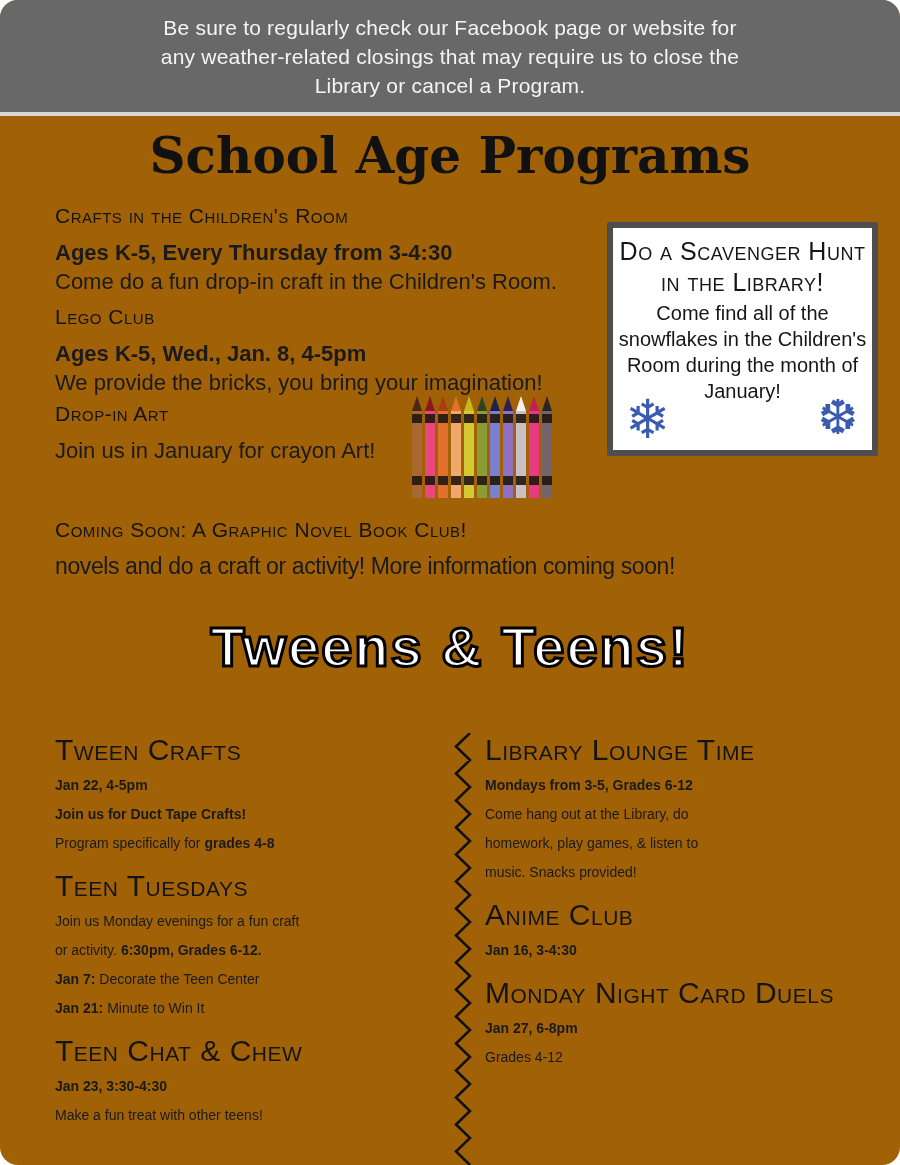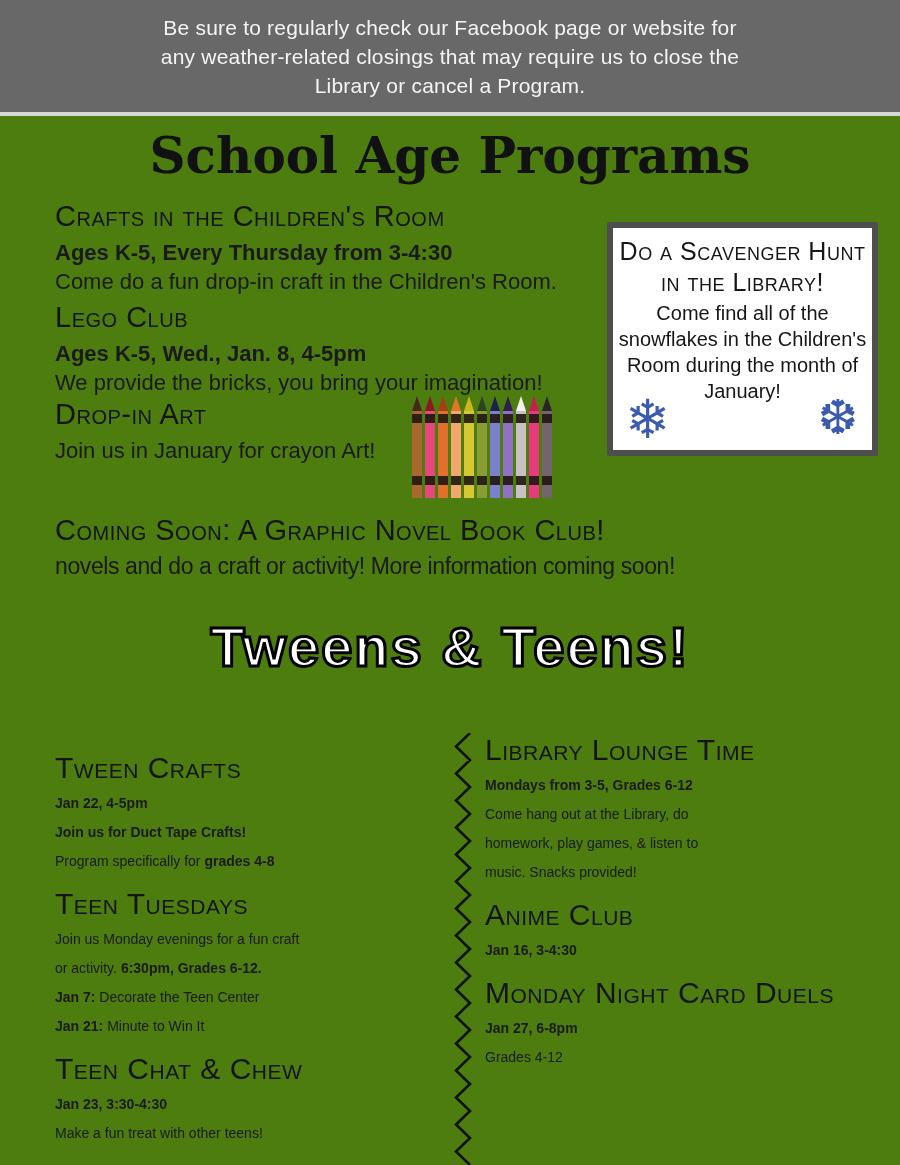--- a/index.html
+++ b/index.html
@@ -1,35 +1,35 @@
 <!DOCTYPE html>
 <html><head>
 <meta charset="utf-8">
 <style>
   html,body{margin:0;padding:0;background:#fff;}
-  .page{position:relative;width:900px;height:1165px;background:#4d7c0f;overflow:hidden;
-        font-family:"Liberation Sans",sans-serif;color:#1a1a1a;}
+  .page{position:relative;width:900px;height:1165px;background:#a16207;overflow:hidden;
+        font-family:"Liberation Sans",sans-serif;color:#1a1a1a;border-radius:18px;}
 
   
   .banner{position:absolute;top:0;left:0;width:900px;height:112px;background:#686868;
           border-bottom:4px solid #d8d8d8;display:flex;flex-direction:column;
           justify-content:center;align-items:center;text-align:center;}
   .banner-line{color:#f5f5f5;font-size:21px;line-height:29px;letter-spacing:.2px;}
 
   
   .page-title{position:absolute;top:126px;left:0;width:100%;margin:0;text-align:center;
               font-family:"DejaVu Serif",serif;font-weight:700;font-size:50px;color:#111;}
 
   
   .program{width:560px;}
   #school-sections .program{position:absolute;left:55px;}
   #school-sections .program:nth-child(1){top:199px;}
   #school-sections .program:nth-child(2){top:300px;}
   #school-sections .program:nth-child(3){top:397px;}
-  .phead{margin:0 0 5px 0;font-weight:400;font-size:29px;line-height:34px;
+  .phead{margin:0 0 5px 0;font-weight:400;font-size:21px;line-height:34px;
          font-variant:small-caps;letter-spacing:.5px;color:#141414;}
   .pline{font-size:22px;line-height:29px;white-space:nowrap;}
   .b{font-weight:700;}
 
   
   .crayons{position:absolute;left:412px;top:396px;display:flex;gap:3px;}
   .crayon{width:10px;height:102px;}
   .crayon .tip{height:15px;clip-path:polygon(50% 0,100% 100%,0 100%);}
   .crayon .cbody{height:87px;position:relative;}
   .crayon .band{position:absolute;left:0;right:0;height:9px;background:#241812;opacity:.92;}
@@ -52,21 +52,21 @@
   .coming{position:absolute;left:55px;top:513px;width:830px;}
   .coming .cline{font-size:23px;line-height:29px;letter-spacing:-.4px;white-space:nowrap;}
 
   
   .tweens-title{position:absolute;top:614px;left:0;width:100%;margin:0;text-align:center;
                 font-size:56px;font-weight:700;letter-spacing:2px;color:#ffffff;
                 -webkit-text-stroke:3px #000;}
 
   
   .columns{position:absolute;left:55px;top:733px;width:825px;height:432px;}
-  .colL{position:absolute;left:0;top:0;width:402px;margin-top:18px;}
+  .colL{position:absolute;left:0;top:0;width:402px;}
   .colR{position:absolute;left:430px;top:0;width:395px;}
   .columns .program{width:auto;margin-bottom:11px;}
   .columns .phead{font-size:30px;margin-bottom:4px;}
   .columns .pline{font-size:14px;line-height:29px;}
   .zigzag{position:absolute;left:397px;top:0;}
 </style>
 </head>
 <body>
 
 <div class="page">

